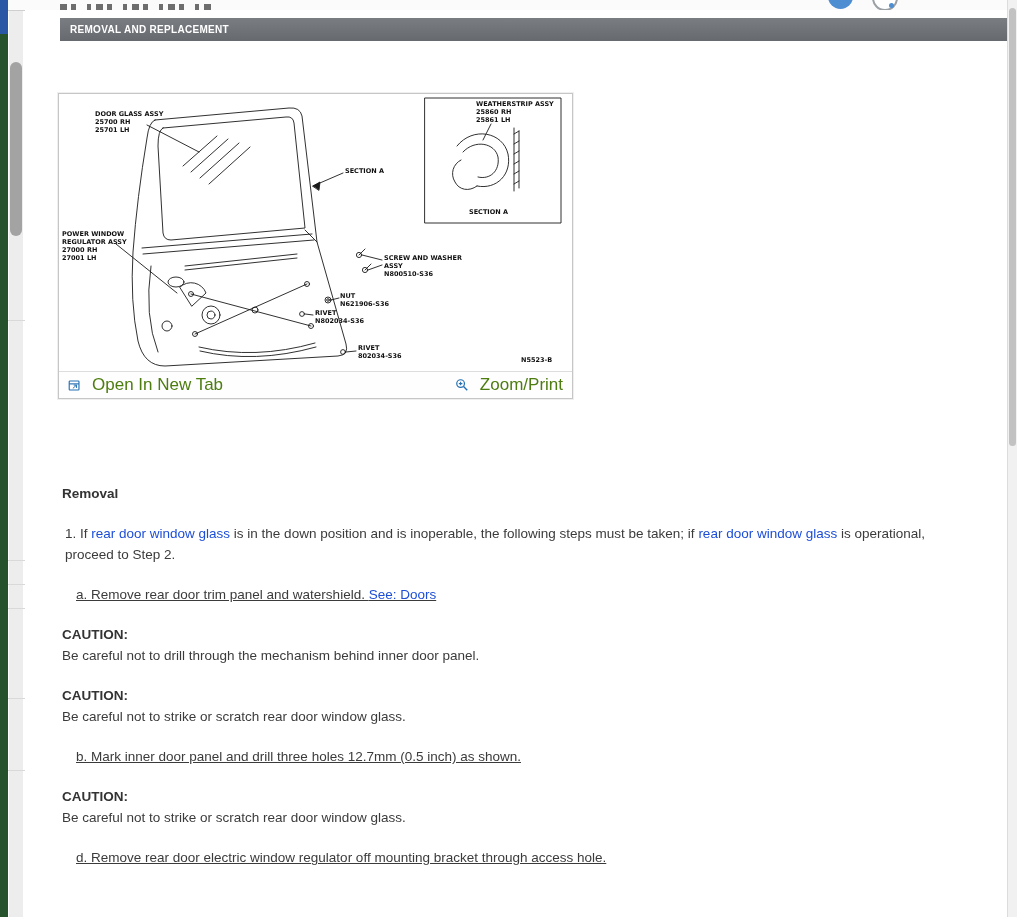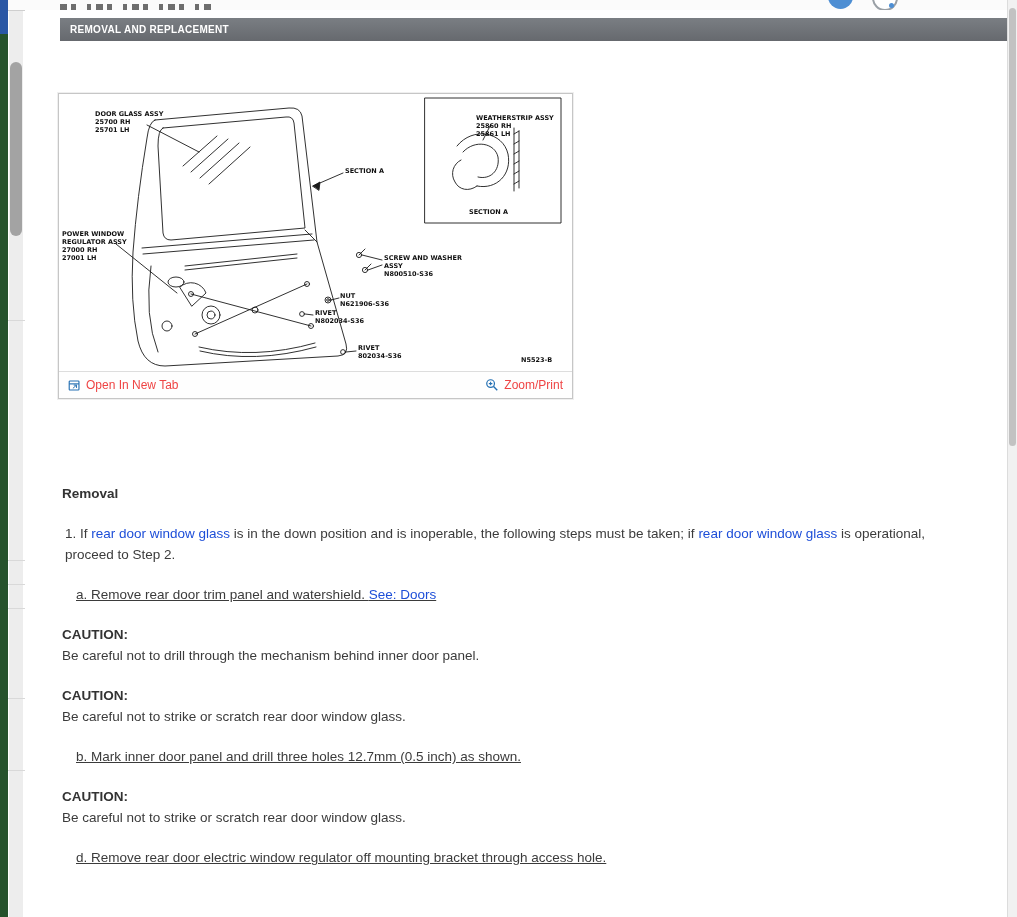--- a/index.html
+++ b/index.html
@@ -29,21 +29,21 @@
     line-height:23px;padding-left:10px;letter-spacing:.3px;}
   
   .figure-card{position:absolute;left:33px;top:83px;width:513px;height:304px;border:1px solid #c6c6c6;
     background:#fff;box-shadow:0 0 0 1px #efefef;box-sizing:content-box;}
   .figure-image{position:relative;width:511px;height:276px;overflow:hidden;}
   .fig-label{position:absolute;font-size:6.5px;font-weight:700;line-height:1.25;color:#111;
     white-space:pre-line;font-family:"DejaVu Sans",sans-serif;}
   .figure-toolbar{position:absolute;bottom:0;left:0;width:513px;height:27px;box-sizing:border-box;
     border-top:1px solid #ddd;display:flex;justify-content:space-between;align-items:center;
     padding:0 9px;background:#fefefe;}
-  .fig-link{color:#ef4444;font-size:12px;text-decoration:none;display:flex;align-items:center;gap:5px;cursor:pointer;}
+  .fig-link{color:#4d7c0f;font-size:17px;text-decoration:none;display:flex;align-items:center;gap:11px;cursor:pointer;}
   .fig-link svg{display:block;}
   
   .article{position:absolute;left:33px;top:473px;width:909px;font-size:13.5px;color:#3b3b3b;line-height:21px;}
   .article p{margin:0 0 19px 4px;}
   .b{font-weight:700;color:#333;}
   .indent{padding-left:14px;text-decoration:underline;}
   .step1pad{padding-left:3px;}
   .lnk{color:#1d4ed8;text-decoration:none;cursor:pointer;}
 </style>
 </head>
@@ -141,21 +141,21 @@
           <path d="M418,92 C410,98 400,96 396,88 C391,80 394,70 402,66"></path>
           <path d="M455,34 L455,97"></path>
           <path d="M460,37 L460,94"></path>
           <path d="M455,40 L460,37 M455,50 L460,47 M455,60 L460,57 M455,70 L460,67 M455,80 L460,77 M455,90 L460,87"></path>
           <path d="M432,30 L424,46"></path>
         </g>
       </svg>
       <div class="fig-label" style="left:36px;top:16px">DOOR GLASS ASSY
 25700 RH
 25701 LH</div>
-      <div class="fig-label" style="left:417px;top:20px">WEATHERSTRIP ASSY
+      <div class="fig-label" style="left:417px;top:6px">WEATHERSTRIP ASSY
 25860 RH
 25861 LH</div>
       <div class="fig-label" style="left:286px;top:73px">SECTION A</div>
       <div class="fig-label" style="left:410px;top:114px">SECTION A</div>
       <div class="fig-label" style="left:3px;top:136px">POWER WINDOW
 REGULATOR ASSY
 27000 RH
 27001 LH</div>
       <div class="fig-label" style="left:325px;top:160px">SCREW AND WASHER
 ASSY

